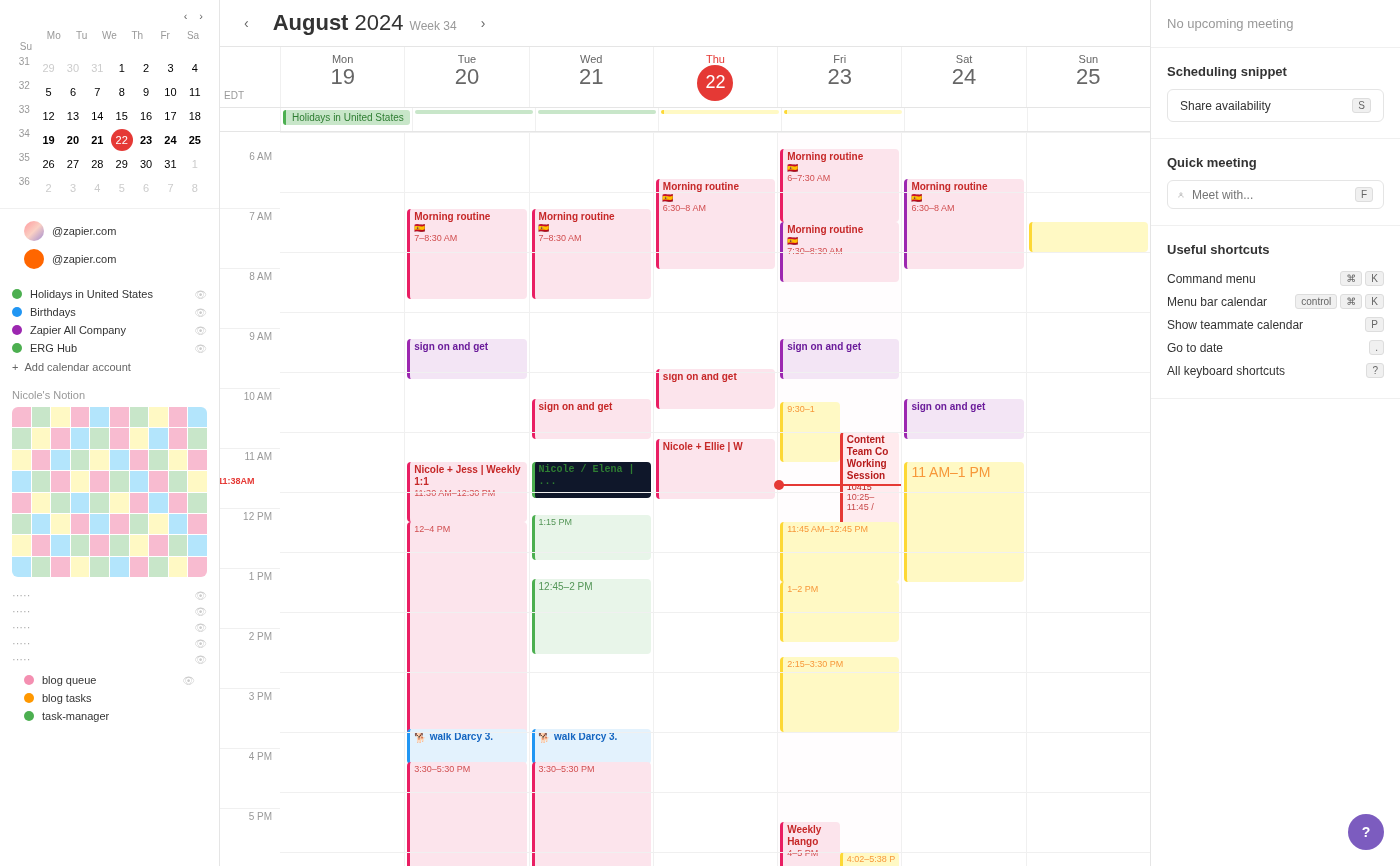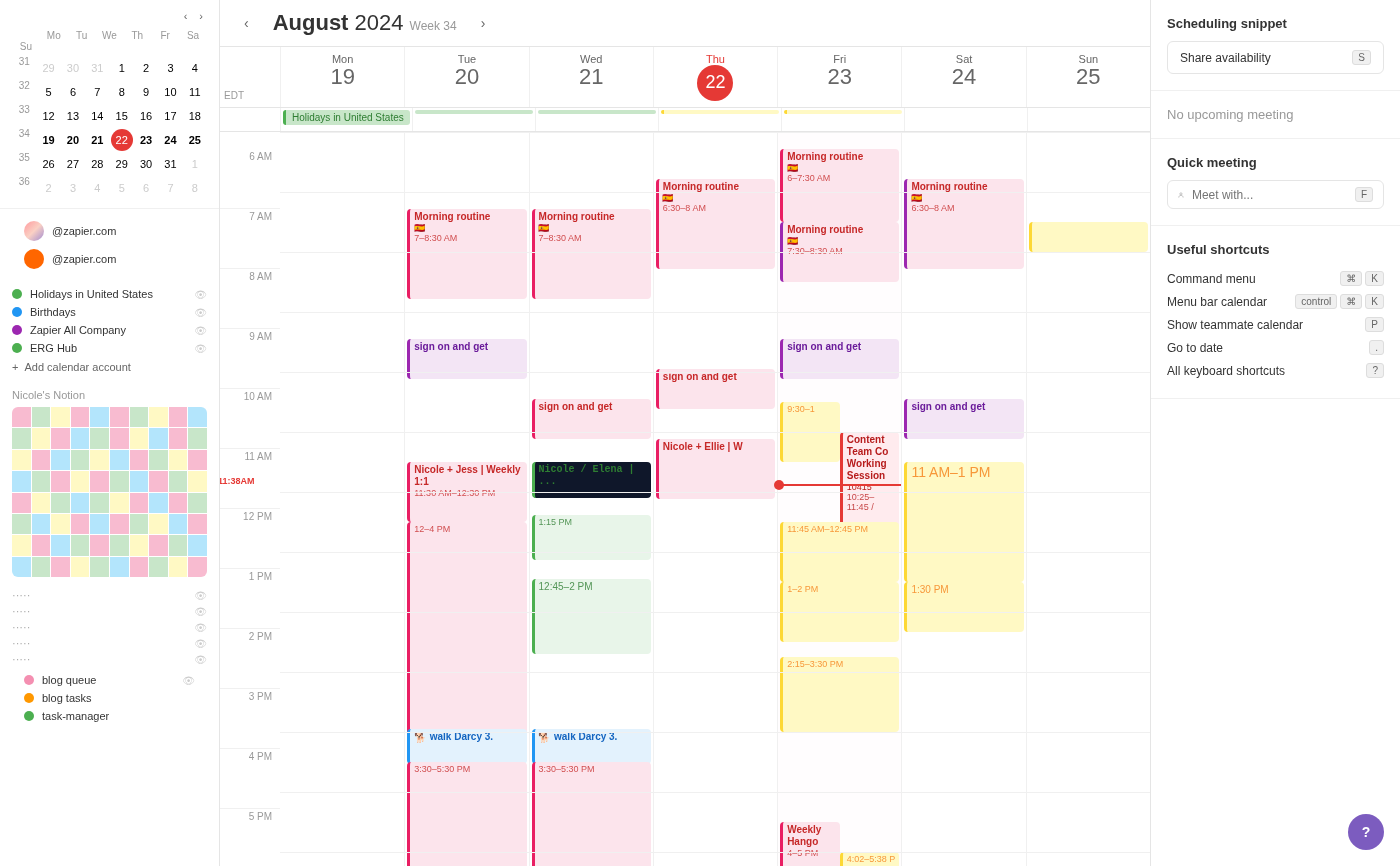--- a/index.html
+++ b/index.html
@@ -541,23 +541,20 @@
           <div class="event-title" style="color:#c62828;">Morning routine</div>
           <div style="font-size:9px;color:#c62828;">🇪🇸</div>
           <div class="event-time" style="color:#c62828;">6:30–8 AM</div>
         </div>
         <div class="event" style="top:267px;height:40px;background:#f3e5f5;border-left:3px solid #9c27b0;">
           <div class="event-title" style="color:#6a1b9a;font-size:10px;">sign on and get</div>
         </div>
         <div class="event" style="top:330px;height:120px;background:#fff9c4;border-left:3px solid #fdd835;">
           <div class="event-time" style="color:#f57f17;font-size:14px;">11 AM–1 PM</div>
         </div>
-        <div class="event" style="top:450px;height:50px;background:#fff9c4;border-left:3px solid #fdd835;">
-          <div class="event-time" style="color:#f57f17;font-size:10px;">1:30 PM</div>
-        </div>
 
       </div>
 
       <div class="day-col" style="min-height:840px;">
         <div class="event" style="top:90px;height:30px;background:#fff9c4;border-left:3px solid #fdd835;">
           <div class="event-time" style="color:#f57f17;font-size:9px;"></div>
         </div>
       </div>
 
       <div style="position:absolute;top:0;left:0;right:0;pointer-events:none;">
@@ -577,28 +574,28 @@
 
       </div>
 
       <div style="position:absolute;top:344px;left:-62px;font-size:9px;color:#e53935;font-weight:600;white-space:nowrap;">11:38AM</div>
     </div>
   </div>
 </div>
 
 <div class="right-panel">
   <div class="right-section">
+    <div class="upcoming-meeting">No upcoming meeting</div>
+  </div>
+  <div class="right-section">
     <div class="scheduling-title">Scheduling snippet</div>
     <div class="share-avail-btn">
       <span>Share availability</span>
       <span class="kbd">S</span>
     </div>
-  </div>
-  <div class="right-section">
-    <div class="upcoming-meeting">No upcoming meeting</div>
   </div>
   <div class="right-section">
     <div class="quick-meeting-title">Quick meeting</div>
     <div class="meet-input">
       <svg width="14" height="14" viewBox="0 0 16 16" fill="none">
           <circle cx="8" cy="5" r="3" stroke="#999" stroke-width="1.5"></circle>
           <path d="M2 14c0-3 2.7-5 6-5s6 2 6 5" stroke="#999" stroke-width="1.5" stroke-linecap="round"></path>
         </svg>
       <input type="text" placeholder="Meet with..." style="">
       <span class="kbd">F</span>

